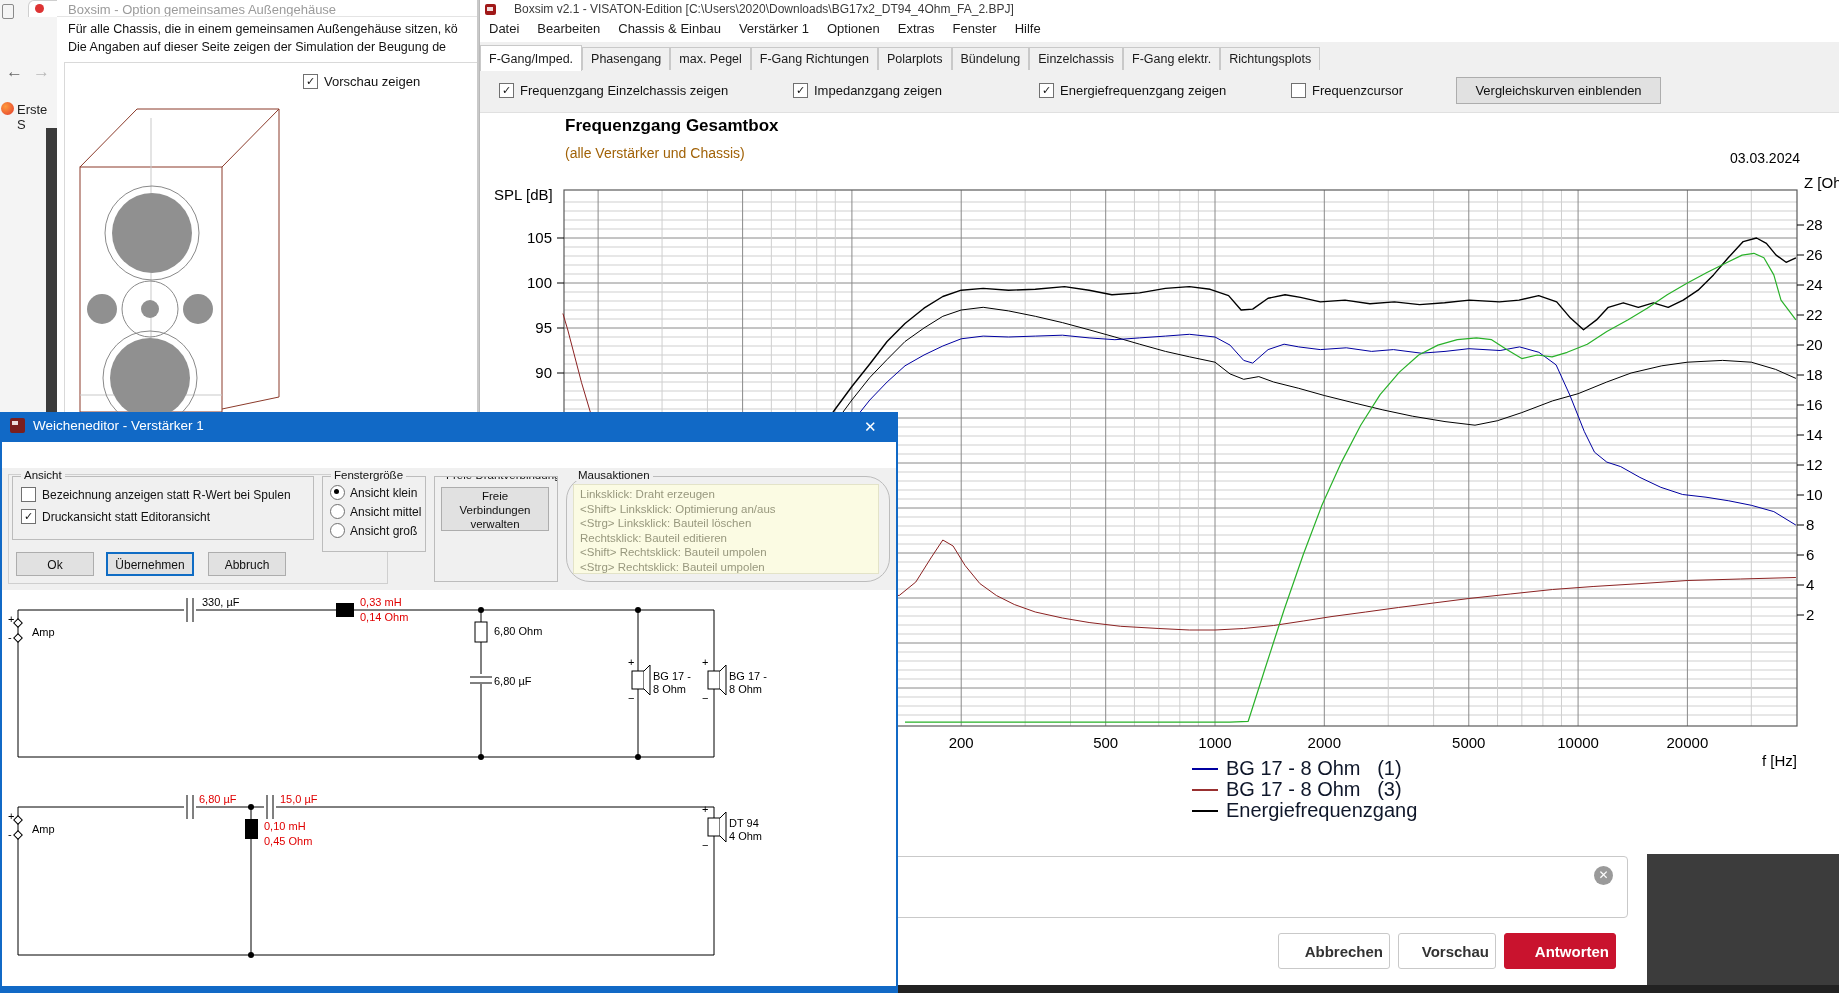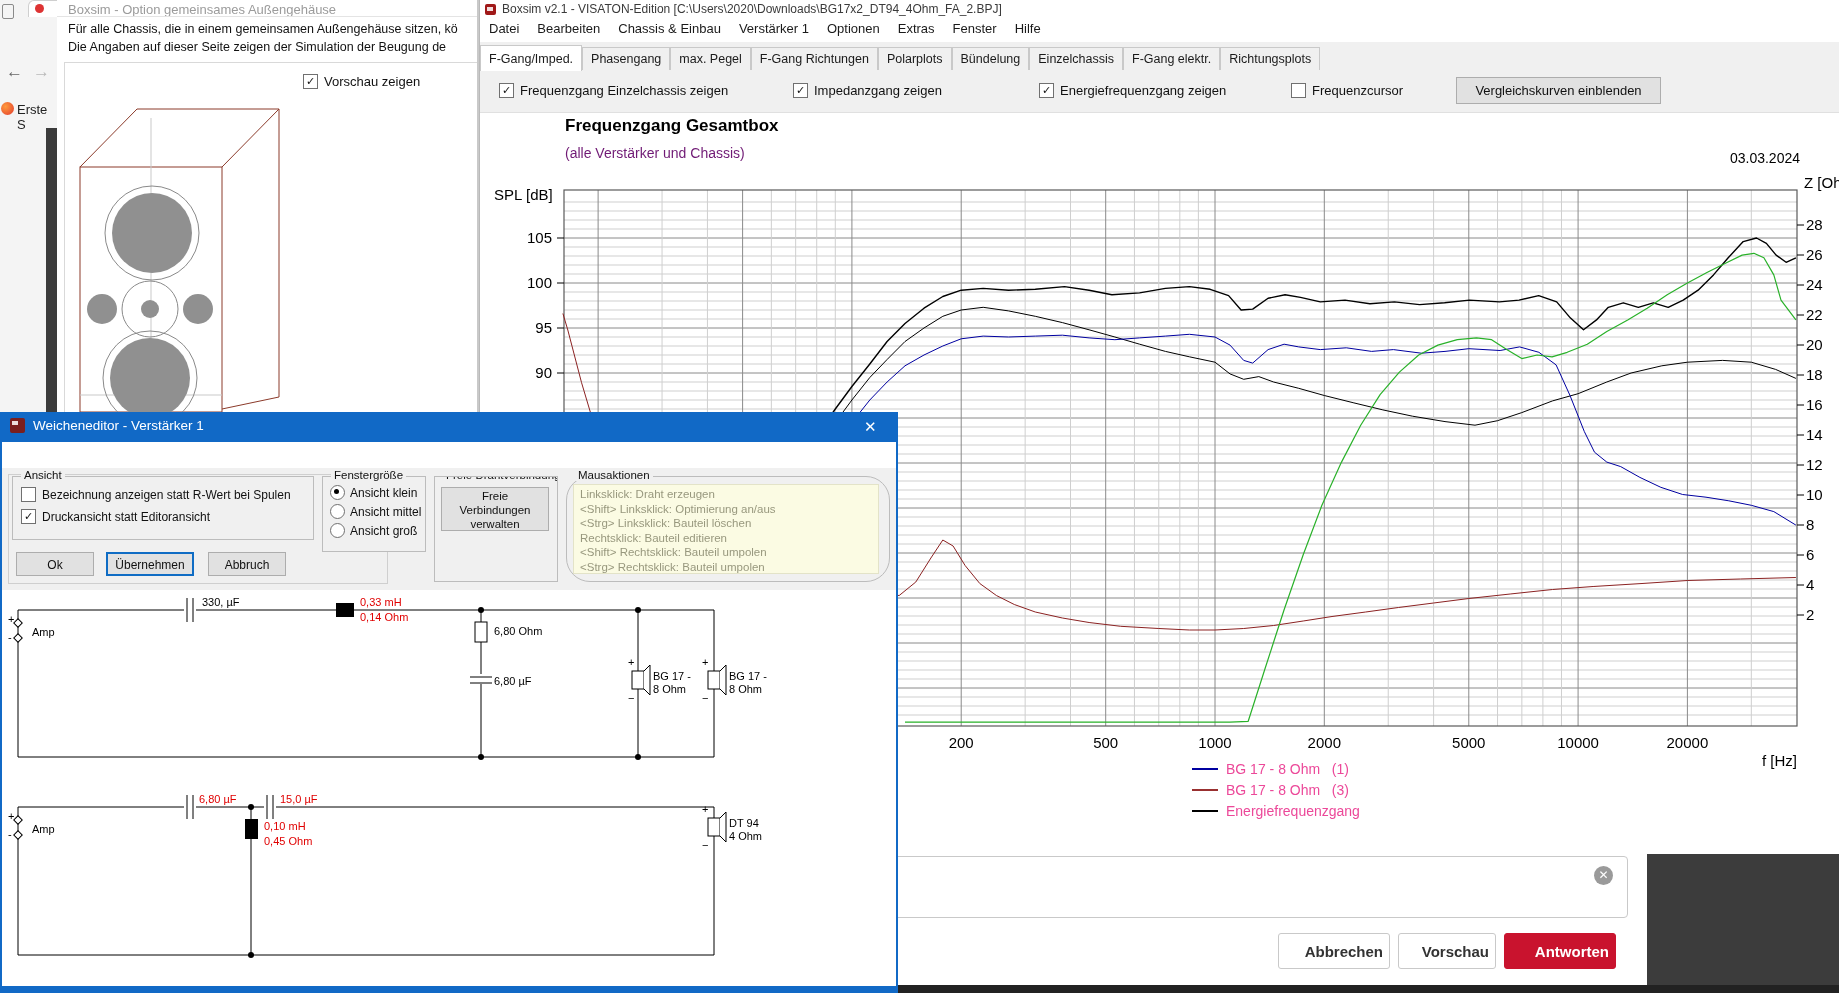--- a/index.html
+++ b/index.html
@@ -36,32 +36,32 @@
   .menu-item{display:inline-block;padding:5px 9px;font-size:13px;color:#1a1a1a;}
   #tab-strip{left:0;top:42px;width:1360px;height:28px;background:#f0f0f0;border-bottom:1px solid #d0d0d0;}
   .tab{display:inline-block;margin-top:5px;padding:4px 8px 5px 8px;font-size:12.5px;color:#1a1a1a;background:#f0f0f0;border:1px solid #c9c9c9;border-bottom:none;white-space:nowrap;}
   .tab.active{background:#fff;margin-top:2px;padding-top:6px;position:relative;z-index:2;}
   #toolbar-row{left:0;top:70px;width:1360px;height:42px;background:#f0f0f0;border-bottom:1px solid #e0e0e0;}
   .tb-item{position:absolute;top:13px;display:flex;align-items:center;gap:6px;}
   .win-btn{position:absolute;background:#e1e1e1;border:1px solid #adadad;font-size:13px;color:#111;text-align:center;font-family:"Liberation Sans",sans-serif;}
 
   
   #chart-title{font-size:17px;font-weight:bold;color:#000;}
-  #chart-subtitle{font-size:14px;color:#701a75;}
+  #chart-subtitle{font-size:14px;color:#a16207;}
   #chart-date{font-size:14px;color:#000;}
   .axis-cap{font-size:15px;color:#000;white-space:nowrap;}
   .tl{font-size:15px;fill:#000;font-family:"Liberation Sans",sans-serif;}
   .gmin{stroke:#cfcfcf;stroke-width:1;}
   .gmaj{stroke:#8a8a8a;stroke-width:1;}
   .pborder{fill:none;stroke:#5a5a5a;stroke-width:1.2;}
   .tick{stroke:#000;stroke-width:1;}
   #chart-legend{display:flex;flex-direction:column;gap:4px;}
   .lg-row{display:flex;align-items:center;gap:8px;height:17px;}
   .lg-dash{width:26px;height:2px;display:inline-block;}
-  .lg-txt{font-size:14px;color:#ec4899;white-space:pre;}
+  .lg-txt{font-size:20px;color:#0f172a;white-space:pre;}
   #fhz-label{font-size:15px;color:#000;}
 
   
   #reply-overlay{left:766px;top:828px;width:1073px;height:165px;background:#fff;}
   #reply-box{left:18px;top:28px;width:842px;height:60px;border:1px solid #c9c9c9;border-radius:4px;background:#fff;}
   #reply-close{left:828px;top:38px;width:19px;height:19px;border-radius:50%;background:#9a9a9a;color:#fff;font-size:12px;line-height:19px;text-align:center;}
   .reply-btn{position:absolute;top:105px;height:36px;background:#fff;border:1px solid #c9c9c9;border-radius:3px;font-size:15px;font-weight:bold;color:#333;font-family:"Liberation Sans",sans-serif;text-align:right;}
   #btn-antworten{background:#c9132e;border-color:#c9132e;color:#fff;}
   #dark-corner{left:1647px;top:854px;width:192px;height:139px;background:#3c3c3c;}
   #dark-bottom{left:898px;top:985px;width:941px;height:8px;background:#222;}
@@ -139,21 +139,21 @@
     </g>
     <g>
       <circle cx="93" cy="378" r="47" fill="none" stroke="#8a8a8a"></circle>
       <circle cx="93" cy="378" r="40" fill="#909090"></circle>
     </g>
   </svg>
 </div>
 
 <div id="main-window" class="abs">
   <div id="main-titlebar" class="abs">
-    <div style="display:flex;align-items:center;gap:6px;padding:2px 0 0 5px;">
+    <div style="display:flex;align-items:center;gap:18px;padding:2px 0 0 5px;">
       <span class="app-icon"></span>
       <span id="main-title-text">Boxsim v2.1 - VISATON-Edition [C:\Users\2020\Downloads\BG17x2_DT94_4Ohm_FA_2.BPJ]</span>
     </div>
   </div>
   <div id="main-menubar" class="abs"><span class="menu-item">Datei</span><span class="menu-item">Bearbeiten</span><span class="menu-item">Chassis &amp; Einbau</span><span class="menu-item">Verstärker 1</span><span class="menu-item">Optionen</span><span class="menu-item">Extras</span><span class="menu-item">Fenster</span><span class="menu-item">Hilfe</span></div>
   <div id="tab-strip" class="abs"><span class="tab active">F-Gang/Imped.</span><span class="tab">Phasengang</span><span class="tab">max. Pegel</span><span class="tab">F-Gang Richtungen</span><span class="tab">Polarplots</span><span class="tab">Bündelung</span><span class="tab">Einzelchassis</span><span class="tab">F-Gang elektr.</span><span class="tab">Richtungsplots</span></div>
   <div id="toolbar-row" class="abs">
     <button class="win-btn" style="left:976px;top:7px;width:205px;height:27px;">Vergleichskurven einblenden</button>
   <div class="tb-item" style="left: 19px;">
         <span class="cb">✓</span>

